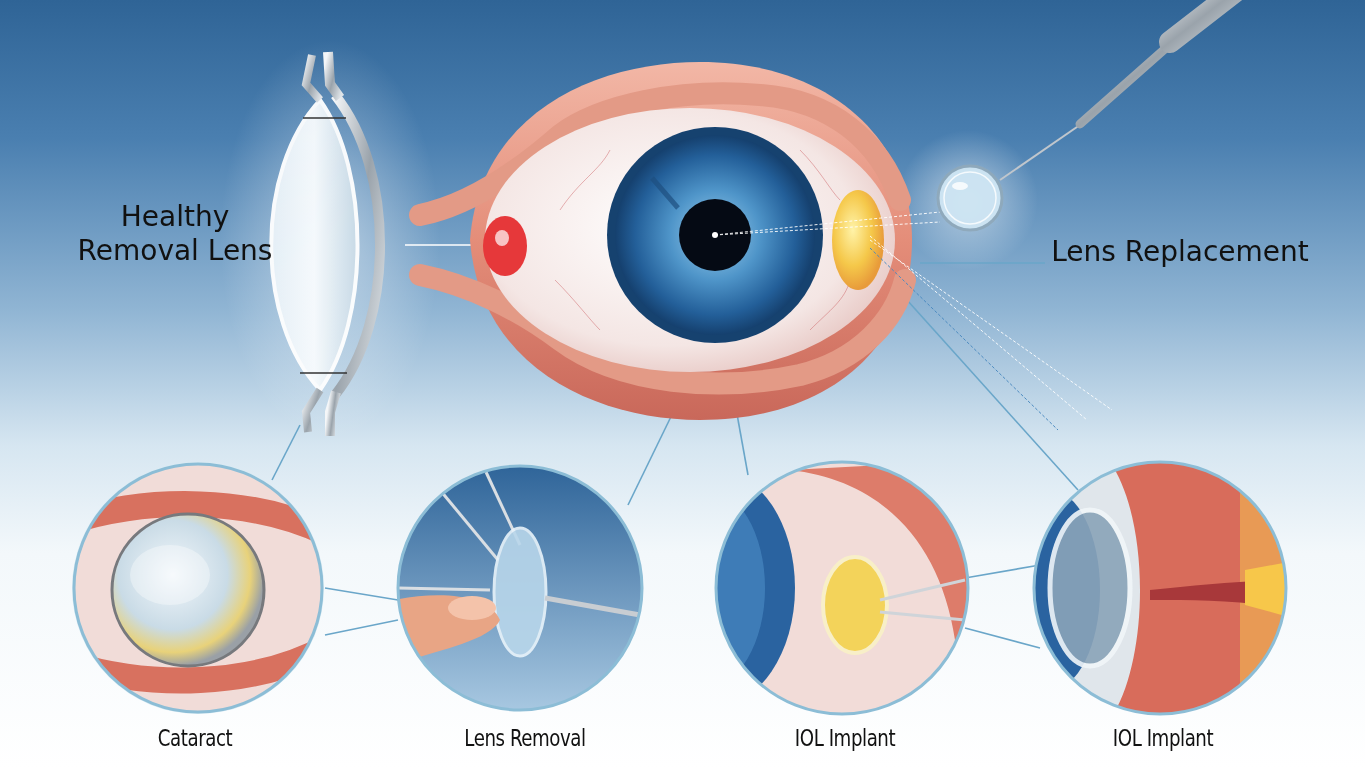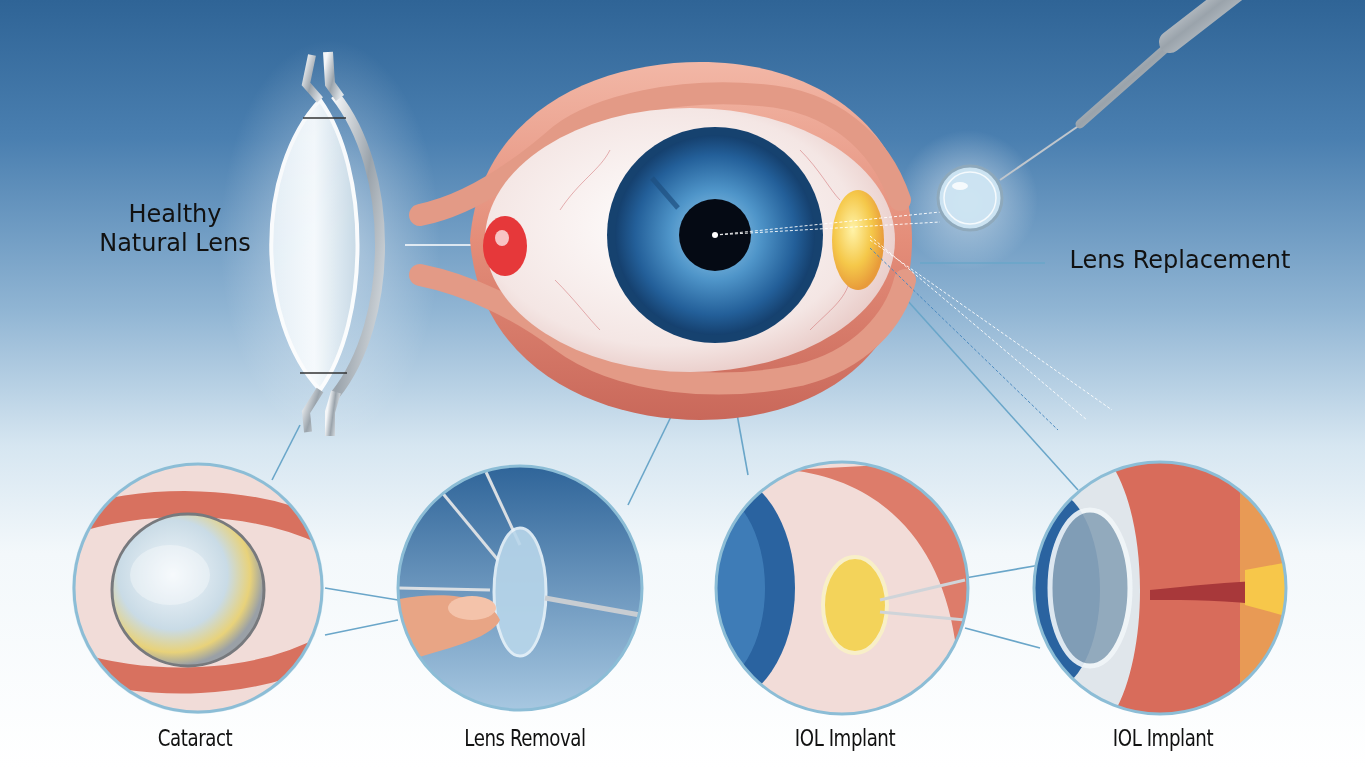--- a/index.html
+++ b/index.html
@@ -7,24 +7,24 @@
     width: 1365px; height: 768px; overflow: hidden; position: relative;
     background: linear-gradient(180deg, #2f6496 0%, #4a7fb0 18%, #8fb4d3 40%, #d6e6f1 58%, #f3f8fb 72%, #ffffff 100%);
     font-family: "DejaVu Sans", "Liberation Sans", sans-serif;
   }
   .stage { position: absolute; inset: 0; }
   svg.art { position: absolute; left: 0; top: 0; }
   .label {
     position: absolute; color: #111; text-align: center; line-height: 1.2;
     font-family: "DejaVu Sans", "Liberation Sans", sans-serif;
   }
-  .label.big { font-size: 24px; }
+  .label.big { font-size: 28px; }
   .label.cap { font-size: 23px; letter-spacing: -0.5px; font-family: "DejaVu Sans Condensed", "DejaVu Sans", sans-serif; transform: scaleX(0.88); transform-origin: center; }
   #lbl-healthy { left: 70px; top: 200px; width: 210px; }
-  #lbl-surgery { left: 1050px; top: 246px; width: 260px; }
+  #lbl-surgery { left: 1050px; top: 235px; width: 260px; }
   #cap-1 { left: 95px; top: 725px; width: 200px; }
   #cap-2 { left: 420px; top: 725px; width: 210px; }
   #cap-3 { left: 740px; top: 725px; width: 210px; }
   #cap-4 { left: 1058px; top: 725px; width: 210px; }
 </style>
 </head>
 <body>
 
 <div class="stage">
 
@@ -213,21 +213,21 @@
       <path d="M1150 590 C 1200 585, 1240 580, 1300 580 L 1300 610 C 1240 600, 1200 600, 1150 600 Z" fill="#a8383a"></path>
       <polygon points="1245,570 1300,560 1300,620 1245,605" fill="#f7c74a"></polygon>
       <ellipse cx="1090" cy="588" rx="40" ry="78" fill="#8aa3b8" stroke="#f1f6f9" stroke-width="5" opacity="0.9"></ellipse>
     </g>
     <circle cx="1160" cy="588" r="126" fill="none" stroke="#8cbdd6" stroke-width="3"></circle>
   </g>
 </svg>
 
 <div class="label big" id="lbl-healthy">
   <div>Healthy</div>
-  <div>Natural Lens</div>
+  <div>Removal Lens</div>
 </div>
 
 <div class="label big" id="lbl-surgery">
   <div>Lens Replacement</div>
 </div>
 
 <div class="label cap" id="cap-1">Cataract</div>
 <div class="label cap" id="cap-2">Lens Removal</div>
 <div class="label cap" id="cap-3">IOL Implant</div>
 <div class="label cap" id="cap-4">IOL Implant</div>

